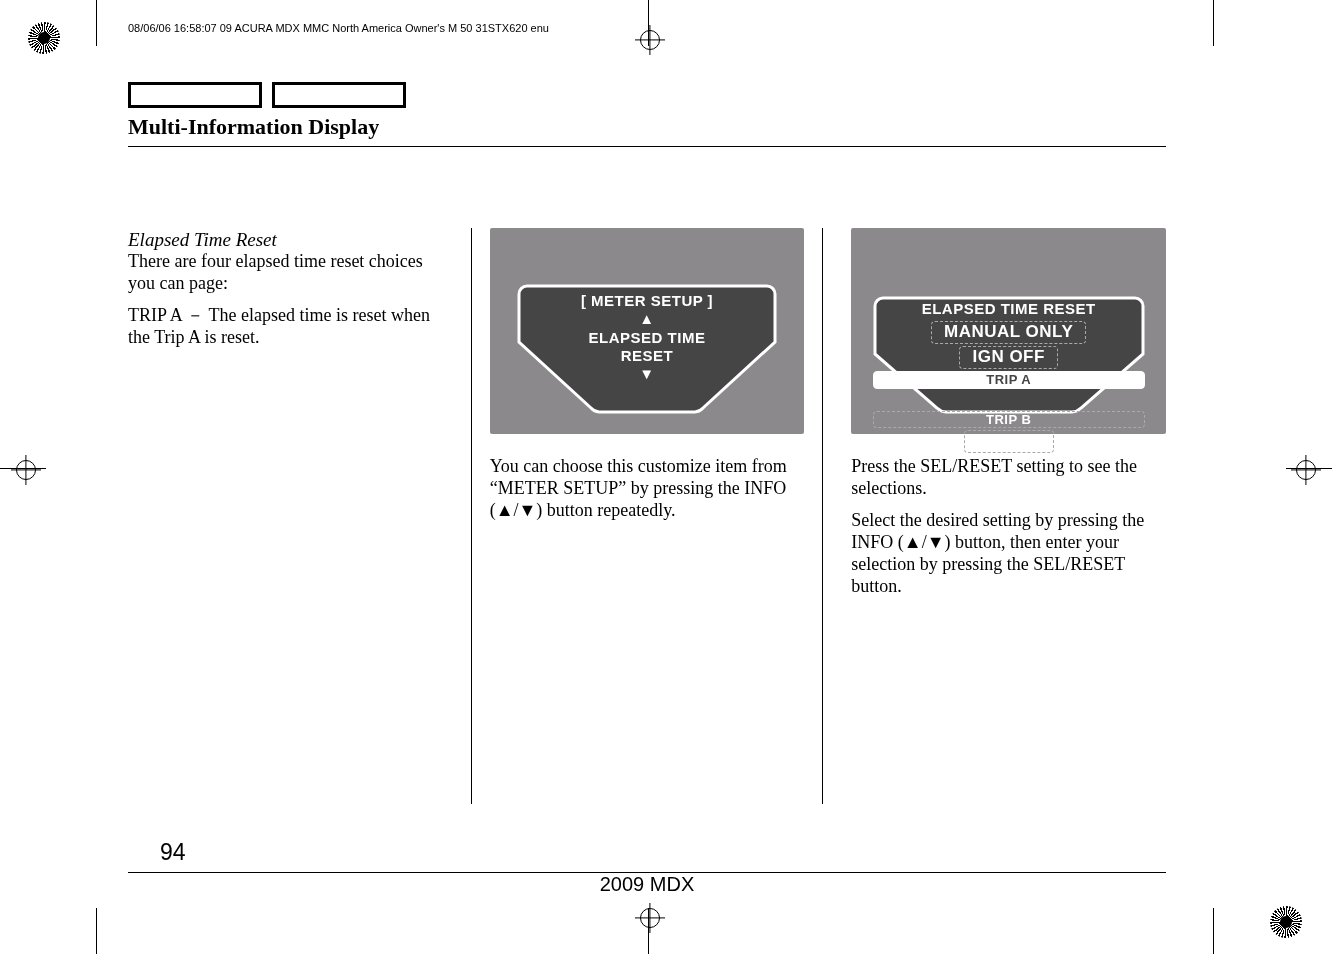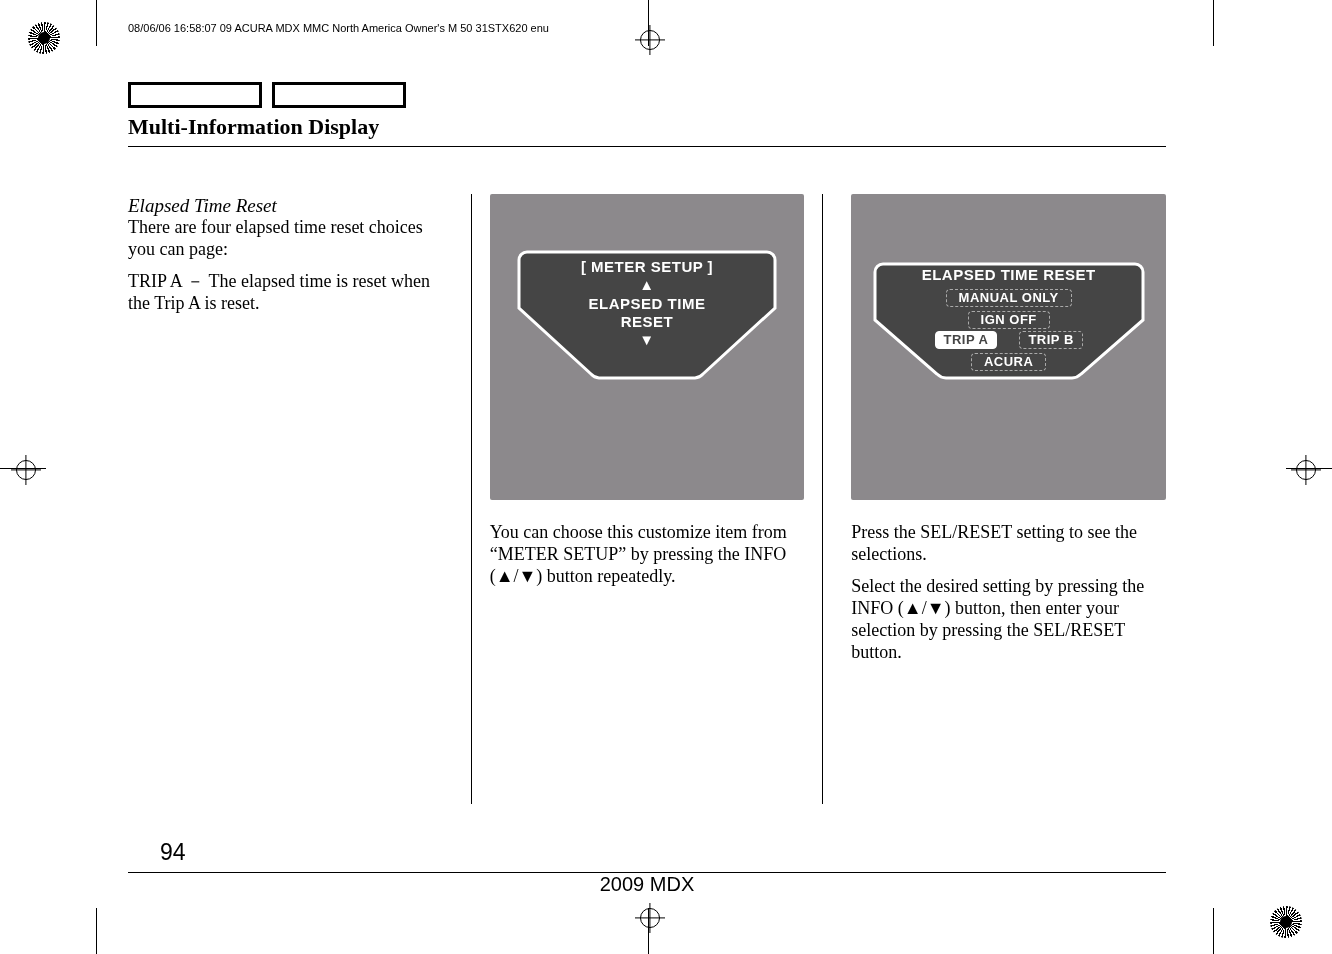--- a/index.html
+++ b/index.html
@@ -56,35 +56,36 @@
     right: 166px;
     display: flex;
     gap: 20px;
     height: 610px;
   }
   .col {
     flex: 1;
     font-size: 18px;
     line-height: 1.22;
     position: relative;
+    margin-top: 34px;
   }
   .col1 { padding-right: 8px; }
   .col2 { padding: 0 8px; border-left: 1px solid #000; border-right: 1px solid #000; padding-left:18px; padding-right:18px;}
   .col3 { padding-left: 8px; }
   .subhead {
     font-style: italic;
     font-family: Georgia, serif;
     font-size: 19px;
   }
   p { margin: 0 0 10px 0; }
   .page-link { color: #0000cc; }
   .gluebox {
     background: #8c898c;
     border-radius: 2px;
-    height: 306px;
+    height: 206px;
     position: relative;
     margin-bottom: 22px;
   }
   .mid-shape {
     position: absolute;
     left: 50%;
     transform: translateX(-50%);
     top: 56px;
     width: 260px;
   }
@@ -95,23 +96,23 @@
     top: 68px;
     width: 272px;
   }
   .etline1 { margin-bottom:2px; font-size:15px;}
   .dashed-row {
     display:inline-block;
     border:1px dashed #aaa;
     border-radius:4px;
     padding:0px 12px;
     margin:1px 0;
-    font-size:13px;
-  }
-  .row-split { display:flex; justify-content:center; gap:22px; margin:1px 0;}
+    font-size:17px;
+  }
+  .row-split { display:flex; justify-content:center; gap:22px; margin:1px 0;flex-direction:column;}
   .row-split .cell {
     border:1px dashed #aaa;
     border-radius:4px;
     padding:0 8px;
     font-size:13px;
   }
   .row-split .cell.selected {
     background:#fff;
     color:#454545;
     border:1px solid #fff;

